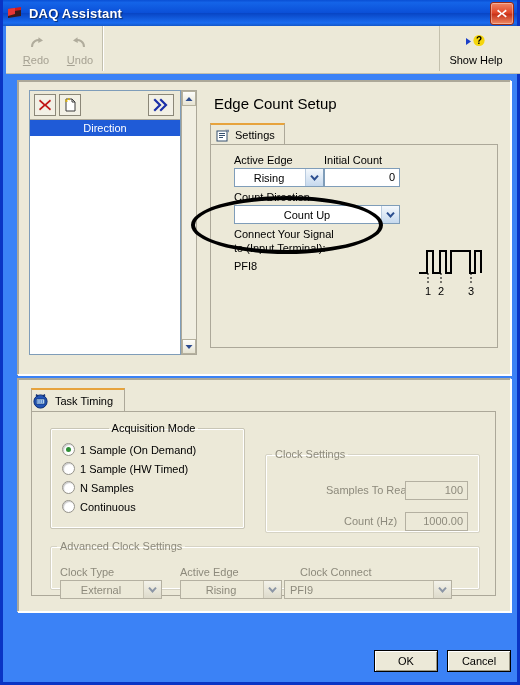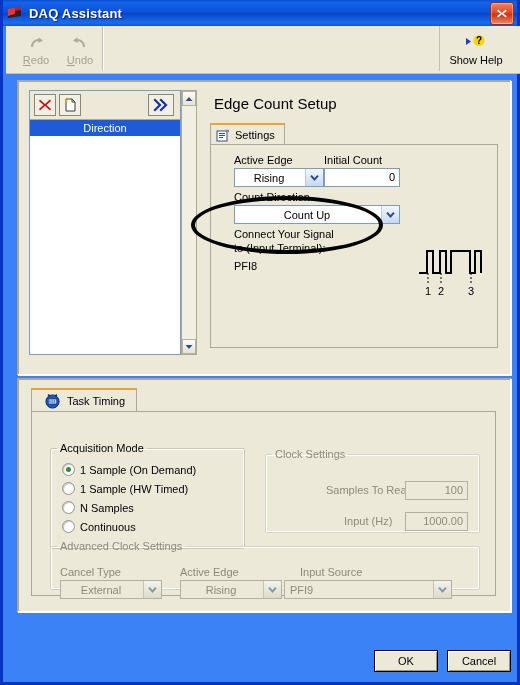--- a/index.html
+++ b/index.html
@@ -230,21 +230,21 @@
     border-top-color: #aca899; border-left-color: #aca899;
   }
   .tabstrip2 { position: absolute; left: 13px; top: 9px; width: 465px; height: 24px; }
   .tab2 {
     position: absolute; left: 0; top: 0; height: 24px;
     box-sizing: border-box;
     background: #ece9d8;
     border: 1px solid #aca899; border-bottom: none;
     border-top: 2px solid #e7a33c;
     display: flex; align-items: center;
-    padding: 0 11px 0 12px;
+    padding: 0 11px 0 0;
     font-size: 11px; cursor: pointer;
   }
   .tab2 .tab-ico { margin-right: 6px; display: flex; }
   .tab-body2 {
     position: absolute; left: 13px; top: 32px;
     width: 465px; height: 185px;
     background: #ece9d8;
     border: 1px solid #aca899;
     box-sizing: border-box;
   }
@@ -462,21 +462,21 @@
             <path d="M5.2 7 v3 M7 7 v3 M8.8 7 v3 M10.6 7 v3" stroke="#2255b8" stroke-width=".7"></path>
             <path d="M4 1.6 L6 3.2 M13 1.6 L11 3.2" stroke="#0f2f73" stroke-width="1.6"></path>
           </svg>
         </span>
         <span>Task Timing</span>
       </div>
     </div>
 
     <div class="tab-body2">
 
-      <fieldset class="grp" style="left:18px;top:30px;width:193px;height:105px;">
+      <fieldset class="grp" style="left:18px;top:10px;width:193px;height:105px;text-align:center;">
         <legend>Acquisition Mode</legend>
         <div style="padding:6px 0 0 11px;">
           <div class="radio-row">
             <span class="radio on">
                 <span class="dot"></span>
               </span>
             <span class="radio-lbl">1 Sample (On Demand)</span>
           </div>
           <div class="radio-row">
             <span class="radio"></span>
@@ -491,48 +491,48 @@
             <span class="radio-lbl">Continuous</span>
           </div>
         </div>
       </fieldset>
 
       <fieldset class="grp dis" style="left:233px;top:36px;width:213px;height:83px;">
         <legend>Clock Settings</legend>
         <div class="fld-label dis" style="position:absolute;left:60px;top:24px;">Samples To Read</div>
         <div class="numbox dis" style="position:absolute;left:139px;top:21px;width:63px;">100</div>
 
-        <div class="fld-label dis" style="position:absolute;left:78px;top:55px;">Input (Hz)</div>
+        <div class="fld-label dis" style="position:absolute;left:78px;top:55px;">Count (Hz)</div>
         <div class="numbox dis" style="position:absolute;left:139px;top:52px;width:63px;">1000.00</div>
       </fieldset>
 
       <fieldset class="grp dis" style="left:18px;top:128px;width:428px;height:48px;">
         <legend>Advanced Clock Settings</legend>
 
-        <div class="fld-label dis" style="position:absolute;left:9px;top:14px;">Cancel Type</div>
+        <div class="fld-label dis" style="position:absolute;left:9px;top:14px;">Clock Type</div>
         <div class="combo dis" style="position:absolute;left:9px;top:28px;width:102px;">
           <span class="cval">External</span>
           <span class="carrow">
             <svg width="9" height="7" viewBox="0 0 9 7">
                 <path d="M1 1.6 L4.5 5.4 L8 1.6" fill="none" stroke="#8c96a6" stroke-width="2"></path>
               </svg>
           </span>
         </div>
 
         <div class="fld-label dis" style="position:absolute;left:129px;top:14px;">Active Edge</div>
         <div class="combo dis" style="position:absolute;left:129px;top:28px;width:102px;">
           <span class="cval">Rising</span>
           <span class="carrow">
             <svg width="9" height="7" viewBox="0 0 9 7">
                 <path d="M1 1.6 L4.5 5.4 L8 1.6" fill="none" stroke="#8c96a6" stroke-width="2"></path>
               </svg>
           </span>
         </div>
 
-        <div class="fld-label dis" style="position:absolute;left:249px;top:14px;">Input Source</div>
+        <div class="fld-label dis" style="position:absolute;left:249px;top:14px;">Clock Connect</div>
         <div class="combo dis left" style="position:absolute;left:233px;top:28px;width:168px;">
           <span class="cval">PFI9</span>
           <span class="carrow">
             <svg width="9" height="7" viewBox="0 0 9 7">
                 <path d="M1 1.6 L4.5 5.4 L8 1.6" fill="none" stroke="#8c96a6" stroke-width="2"></path>
               </svg>
           </span>
         </div>
       </fieldset>
     </div>

